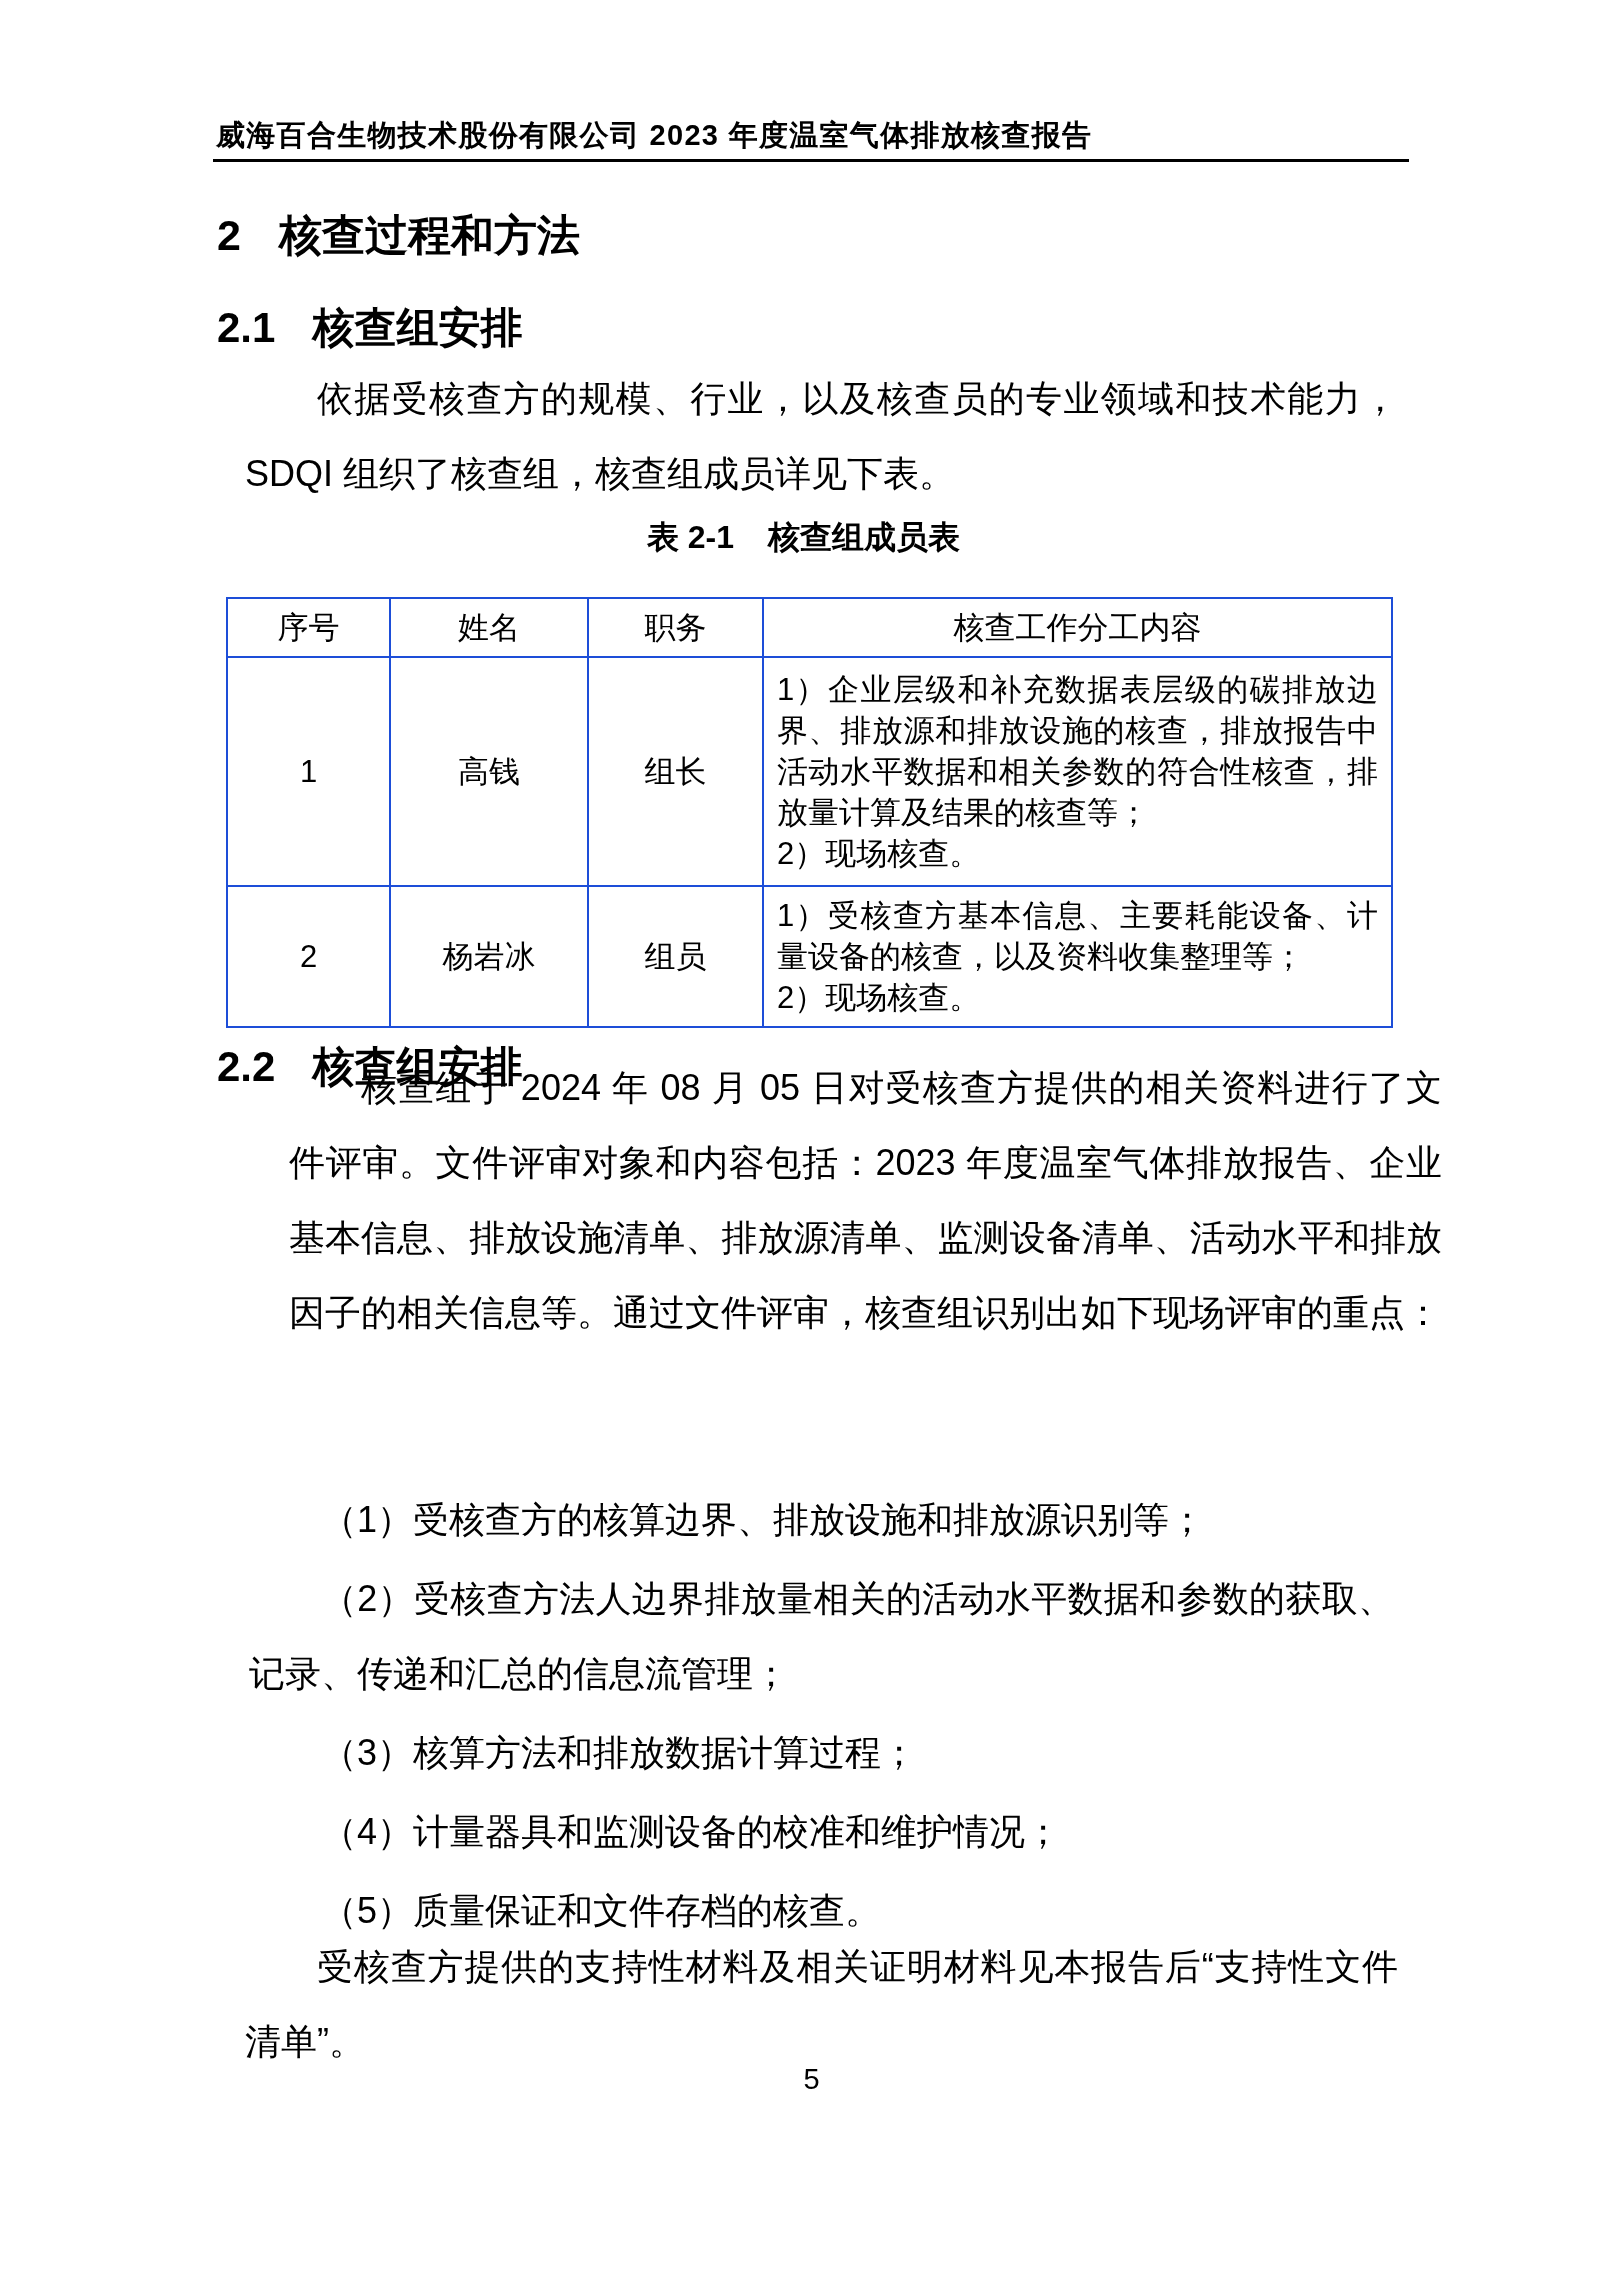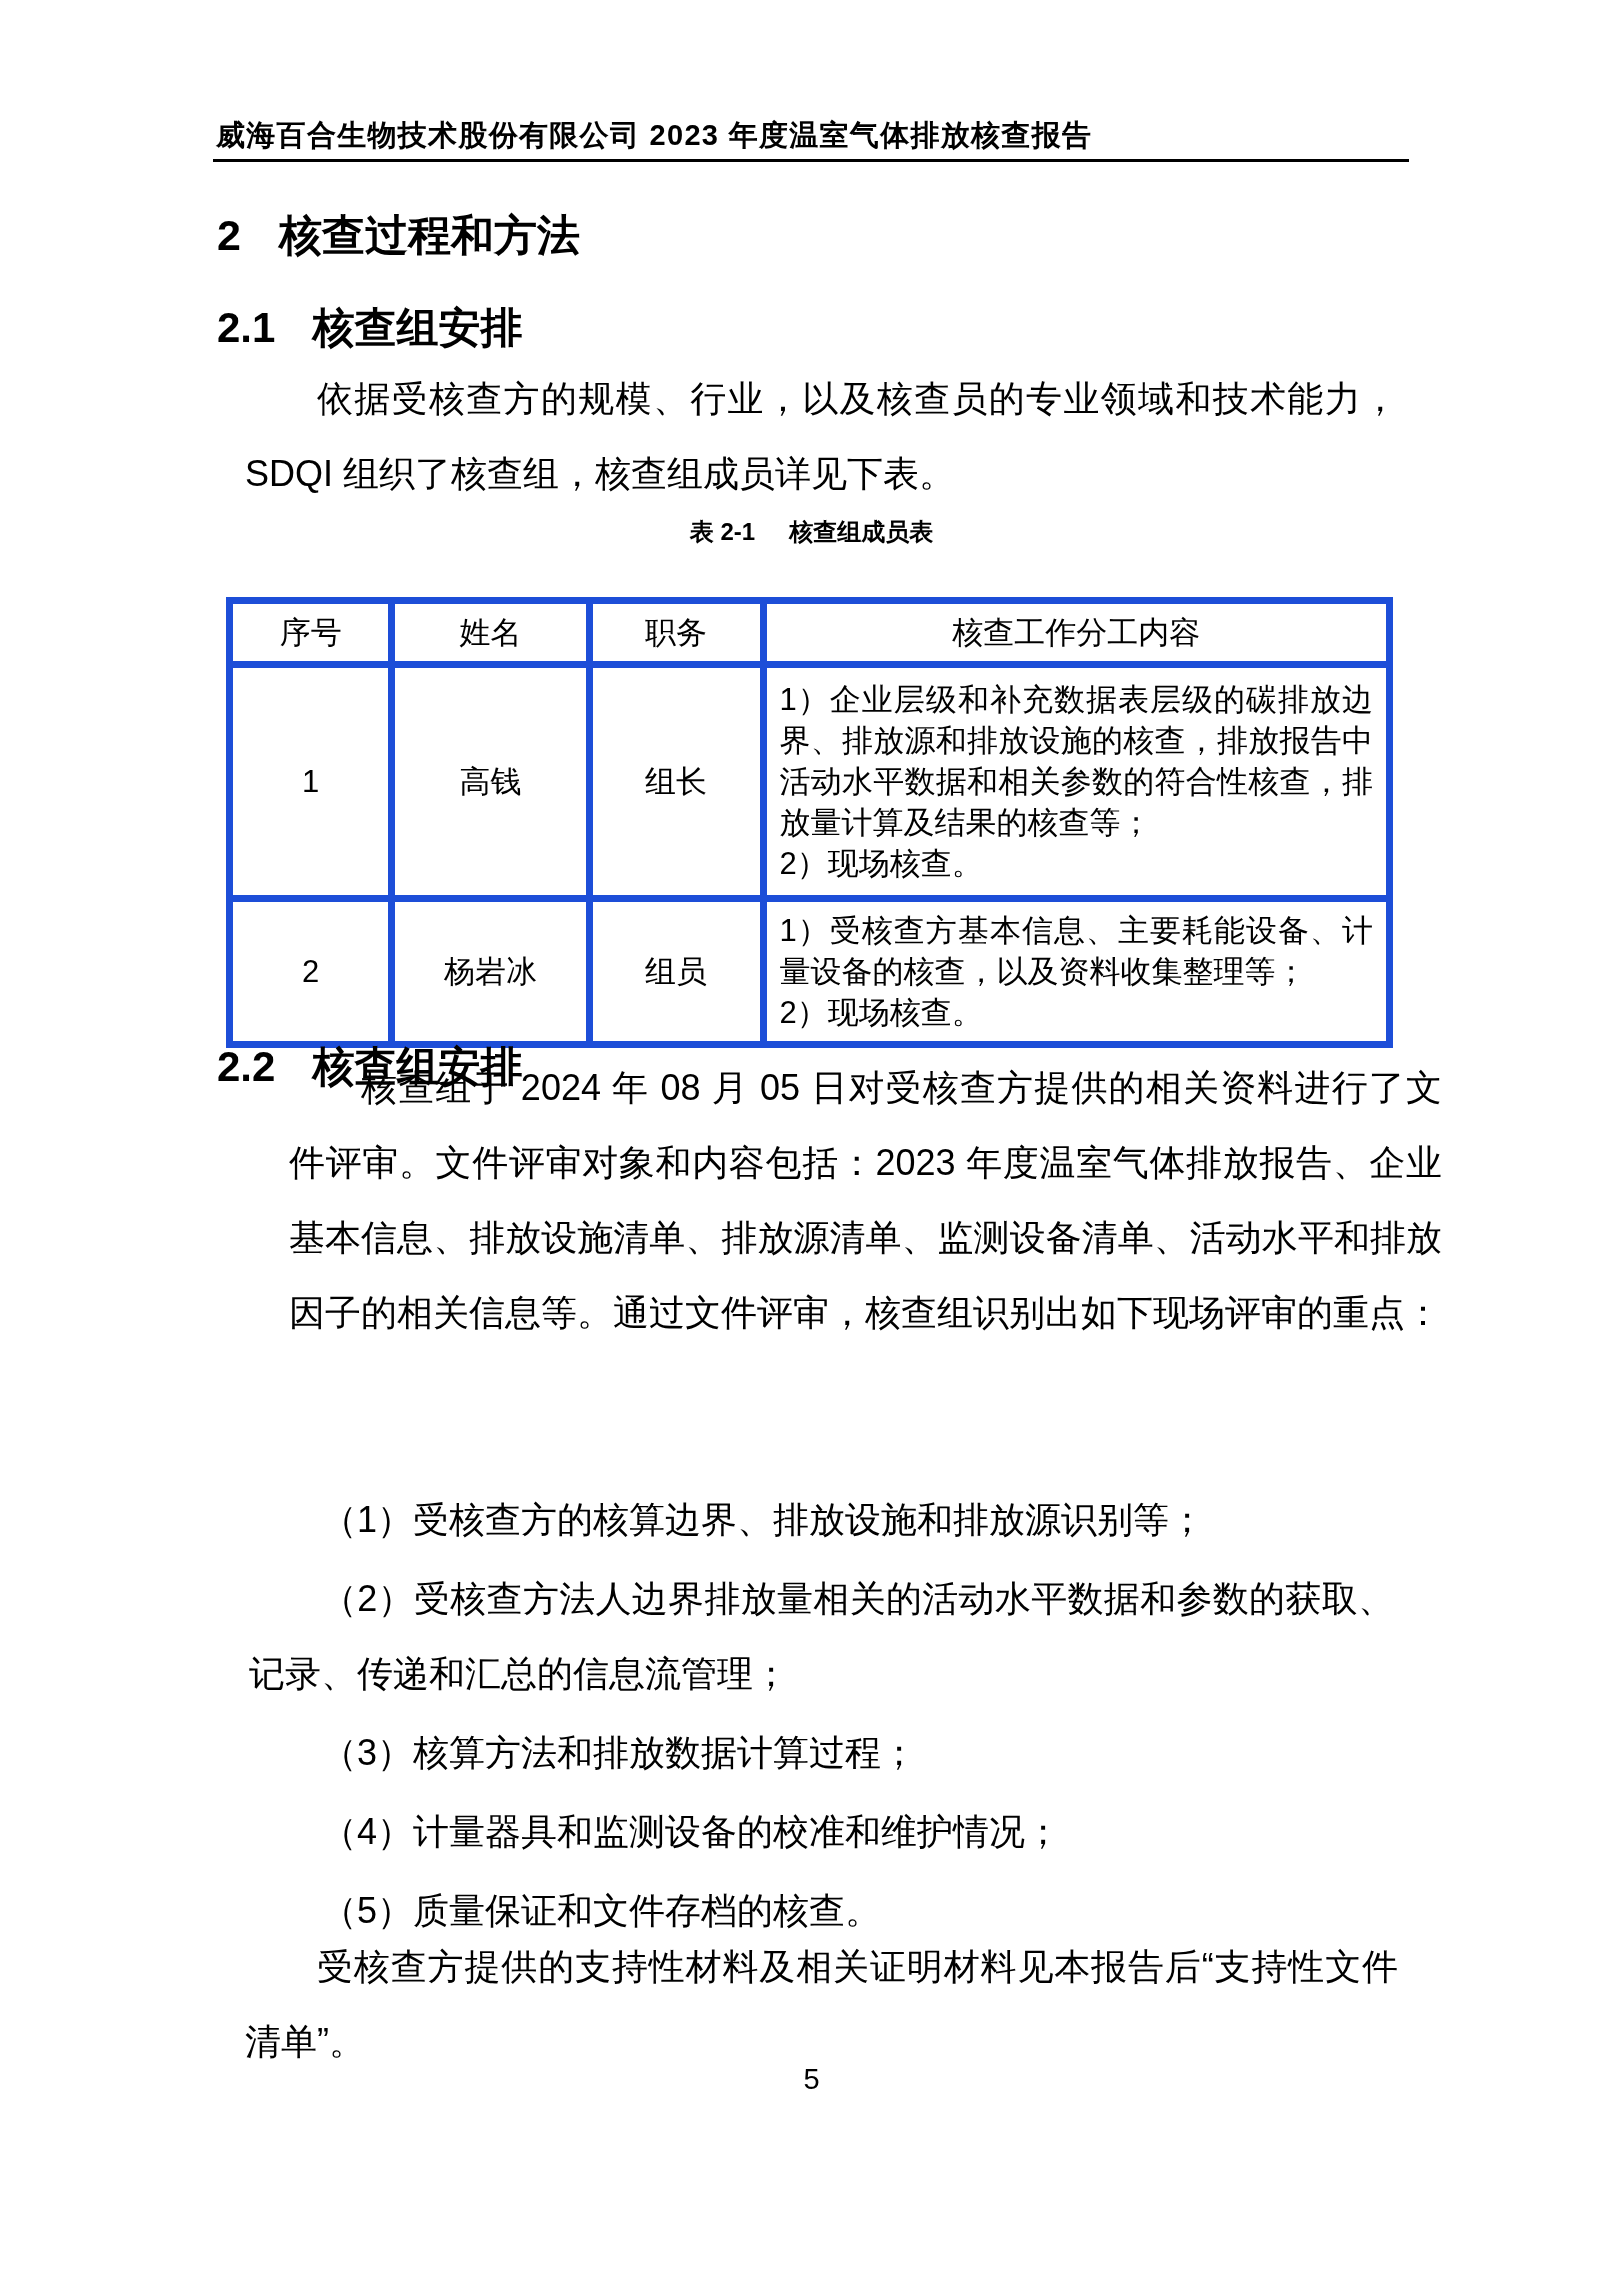--- a/index.html
+++ b/index.html
@@ -67,44 +67,44 @@
     margin: 4px;
     font-size: 36px;
     line-height: 75px;
     text-align: justify;
     text-justify: inter-character;
     text-indent: 72px;
   }
   .p3 { top: 1929px; }
   .table-caption {
     position: absolute;
-    left: 216px;
+    left: 208px;
     top: 516px;
     width: 1191px;
     text-align: center;
-    font-size: 24px;
+    font-size: 32px;
     font-weight: bold;
     white-space: nowrap;
   }
   .table-caption .num { display: inline-block; margin-right: 34px; }
   table.members {
     position: absolute;
     left: 226px;
     top: 597px;
     width: 1167px;
     border-collapse: collapse;
     table-layout: fixed;
     font-size: 31px;
   }
   table.members col.c1 { width: 14%; }
   table.members col.c2 { width: 17%; }
   table.members col.c3 { width: 15%; }
   table.members col.c4 { width: 54%; }
   table.members th, table.members td {
-    border: 7px solid #1d4ed8;
+    border: 2px solid #1d4ed8;
     font-weight: normal;
     vertical-align: middle;
     text-align: center;
     padding: 5.2px 6.5px;
     line-height: 41px;
   }
   table.members { border: 2.6px solid #000000; }
   table.members thead th { height: 47px; }
   table.members td.duty {
     text-align: justify;

